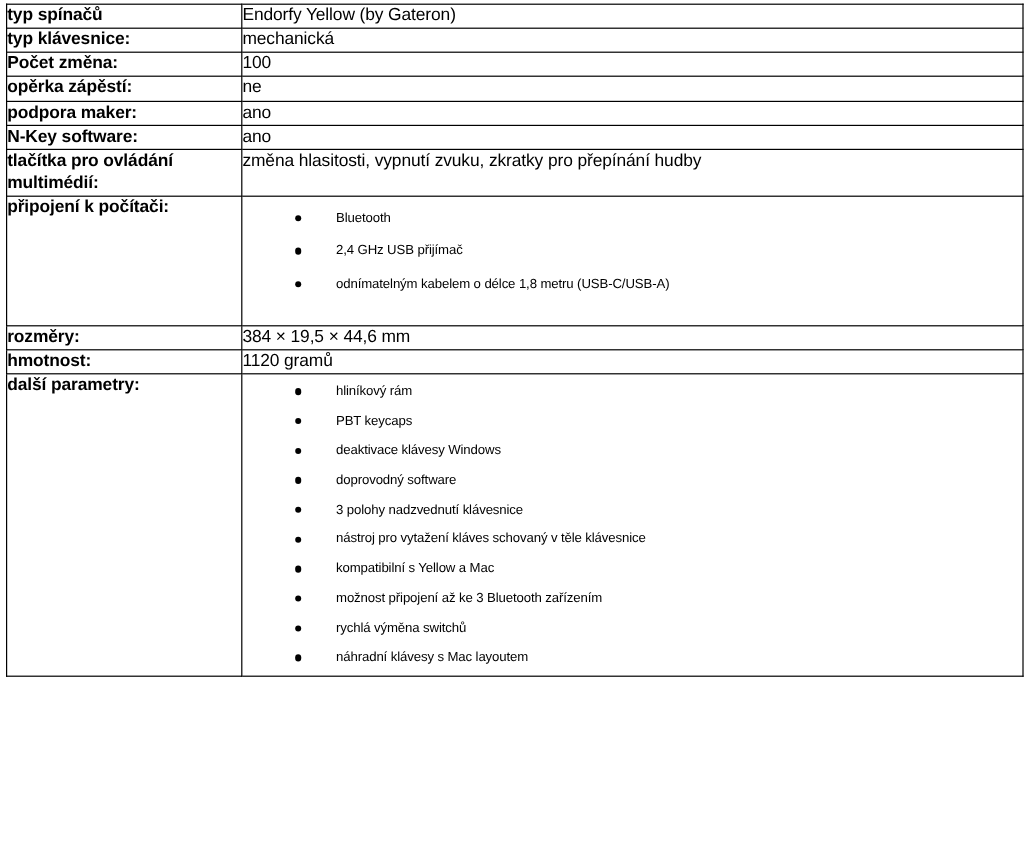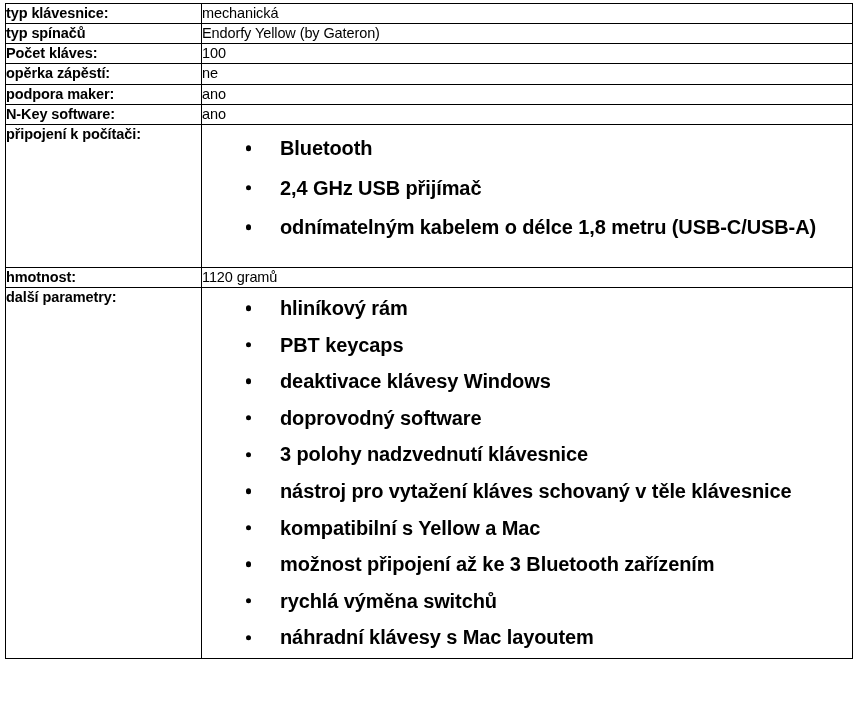--- a/index.html
+++ b/index.html
@@ -56,25 +56,24 @@
   }
 
   ul.bullet-list {
     list-style: none;
     margin: 0;
     padding: 0;
   }
 
   ul.bullet-list li {
     position: relative;
-    font-size: 20px;
+    font-size: 11px;
     line-height: 1.32;
     padding: 5.2px 4px 5.2px 78px;
     letter-spacing: -0.1px;
-    font-weight: bold;
   }
 
   ul.bullet-list li .bullet-dot {
     position: absolute;
     left: 44px;
     top: 50%;
     transform: translateY(-50%);
     width: 5.4px;
     height: 5.4px;
     background: #000000;
@@ -105,52 +104,60 @@
 <body>
 
 <div class="spec-table-wrap">
   <table class="spec-table">
     <colgroup>
       <col class="col-label">
       <col class="col-value">
     </colgroup>
     <tbody id="spec-table-body">
         <tr>
+          <td class="label-cell">typ spínačů</td>
+          <td class="value-cell">Endorfy Yellow (by Gateron)</td>
+        </tr>
+        <tr>
           <td class="label-cell">typ klávesnice:</td>
           <td class="value-cell">mechanická</td>
         </tr>
         <tr>
-          <td class="label-cell">typ spínačů</td>
-          <td class="value-cell">Endorfy Yellow (by Gateron)</td>
-        </tr>
-        <tr>
-          <td class="label-cell">Počet kláves:</td>
+          <td class="label-cell">Počet změna:</td>
           <td class="value-cell">100</td>
         </tr>
         <tr>
           <td class="label-cell">opěrka zápěstí:</td>
           <td class="value-cell">ne</td>
         </tr>
         <tr>
           <td class="label-cell">podpora maker:</td>
           <td class="value-cell">ano</td>
         </tr>
         <tr>
           <td class="label-cell">N-Key software:</td>
           <td class="value-cell">ano</td>
         </tr>
         <tr>
+          <td class="label-cell">tlačítka pro ovládání multimédií:</td>
+          <td class="value-cell">změna hlasitosti, vypnutí zvuku, zkratky pro přepínání hudby</td>
+        </tr>
+        <tr>
           <td class="label-cell">připojení k počítači:</td>
           <td class="value-cell bullets-cell">
             <ul class="bullet-list connection-list">
               <li><span class="bullet-dot"></span><span>Bluetooth</span></li>
               <li><span class="bullet-dot"></span><span>2,4 GHz USB přijímač</span></li>
               <li><span class="bullet-dot"></span><span>odnímatelným kabelem o délce 1,8 metru (USB-C/USB-A)</span></li>
             </ul>
           </td>
+        </tr>
+        <tr>
+          <td class="label-cell">rozměry:</td>
+          <td class="value-cell">384 × 19,5 × 44,6 mm</td>
         </tr>
         <tr>
           <td class="label-cell">hmotnost:</td>
           <td class="value-cell">1120 gramů</td>
         </tr>
         <tr>
           <td class="label-cell">další parametry:</td>
           <td class="value-cell bullets-cell">
             <ul class="bullet-list extras-list">
               <li><span class="bullet-dot"></span><span>hliníkový rám</span></li>

